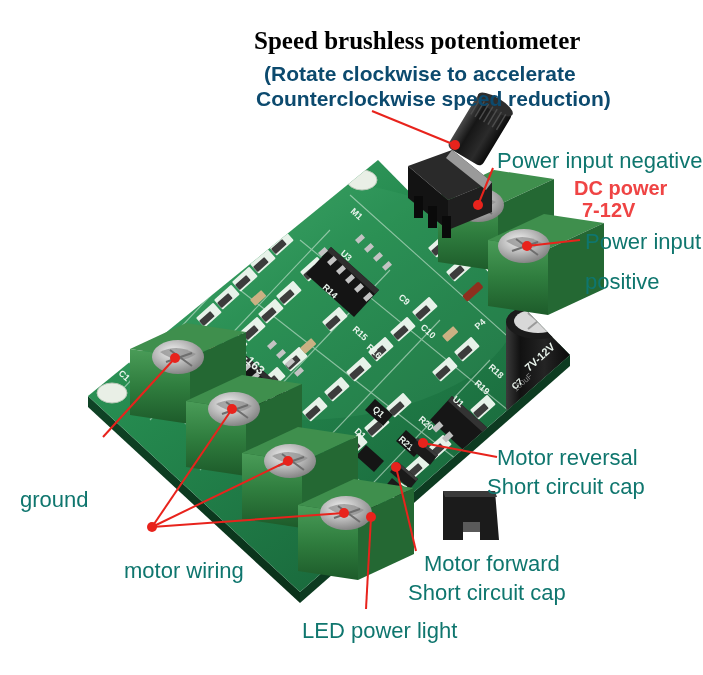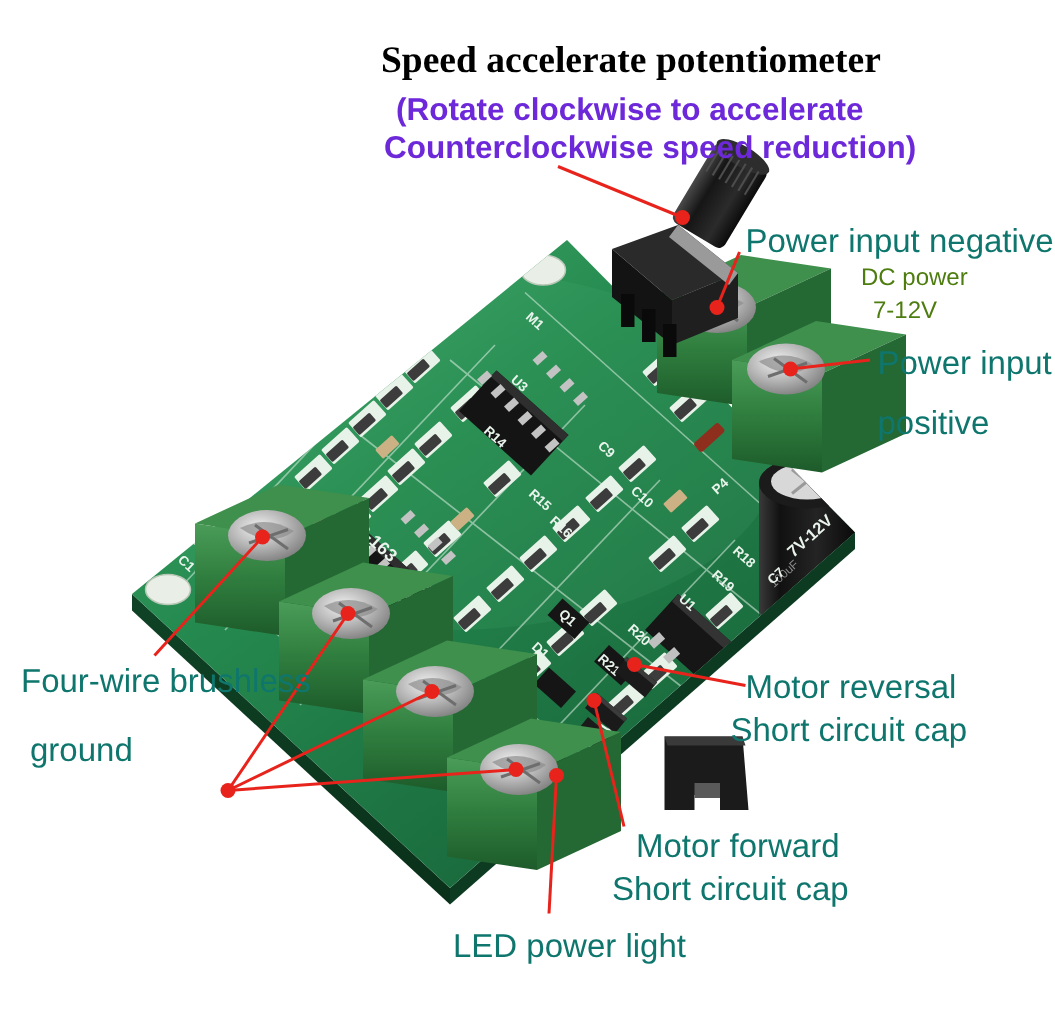--- a/index.html
+++ b/index.html
@@ -23,34 +23,34 @@
     font-family: "Liberation Serif", serif;
     font-weight: bold;
     font-size: 25px;
     color: #000000;
     letter-spacing: 0px;
   }
   .subtitle {
     font-family: "Liberation Sans", sans-serif;
     font-weight: 600;
     font-size: 21px;
-    color: #6d28d9;
+    color: #0c4a6e;
     text-align: center;
   }
   .callout {
     font-family: "Liberation Sans", sans-serif;
     font-weight: 500;
     font-size: 22px;
     color: #0f766e;
   }
   .callout-red {
     font-family: "Liberation Sans", sans-serif;
-    font-weight: 400;
-    font-size: 16px;
-    color: #4d7c0f;
+    font-weight: 700;
+    font-size: 20px;
+    color: #ef4444;
     text-align: center;
   }
 
   
   #leaders { position: absolute; left: 0; top: 0; width: 703px; height: 675px; }
 
   
   #pcb-wrap { position: absolute; left: 0; top: 0; width: 703px; height: 675px; }
 </style>
 </head>
@@ -470,36 +470,36 @@
       <circle cx="152" cy="527" r="5"></circle>
       <circle cx="232" cy="409" r="5"></circle>
       <circle cx="288" cy="461" r="5"></circle>
       <circle cx="344" cy="513" r="5"></circle>
       <circle cx="423" cy="443" r="5"></circle>
       <circle cx="396" cy="467" r="5"></circle>
       <circle cx="371" cy="517" r="5"></circle>
     </g>
   </svg>
 
-  <div class="txt title" style="left:254px; top:26px;">Speed accelerate potentiometer</div>
+  <div class="txt title" style="left:254px; top:26px;">Speed brushless potentiometer</div>
 
   <div class="txt subtitle" style="left:264px; top:62px;">(Rotate clockwise to accelerate</div>
   <div class="txt subtitle" style="left:256px; top:87px;">Counterclockwise speed reduction)</div>
 
   <div class="txt callout" style="left:497px; top:148px;">Power input negative</div>
 
   <div class="txt callout-red" style="left:574px; top:177px;">DC power</div>
   <div class="txt callout-red" style="left:582px; top:199px;">7-12V</div>
 
   <div class="txt callout" style="left:585px; top:229px;">Power input</div>
   <div class="txt callout" style="left:585px; top:269px;">positive</div>
 
-  <div class="txt callout" style="left:14px; top:441px;">Four-wire brushless</div>
   <div class="txt callout" style="left:20px; top:487px;">ground</div>
 
+  <div class="txt callout" style="left:124px; top:558px;">motor wiring</div>
 
   <div class="txt callout" style="left:497px; top:445px;text-align:center;">Motor reversal</div>
   <div class="txt callout" style="left:487px; top:474px;">Short circuit cap</div>
 
   <div class="txt callout" style="left:424px; top:551px;">Motor forward</div>
   <div class="txt callout" style="left:408px; top:580px;">Short circuit cap</div>
 
   <div class="txt callout" style="left:302px; top:618px;">LED power light</div>
 
 </div>

